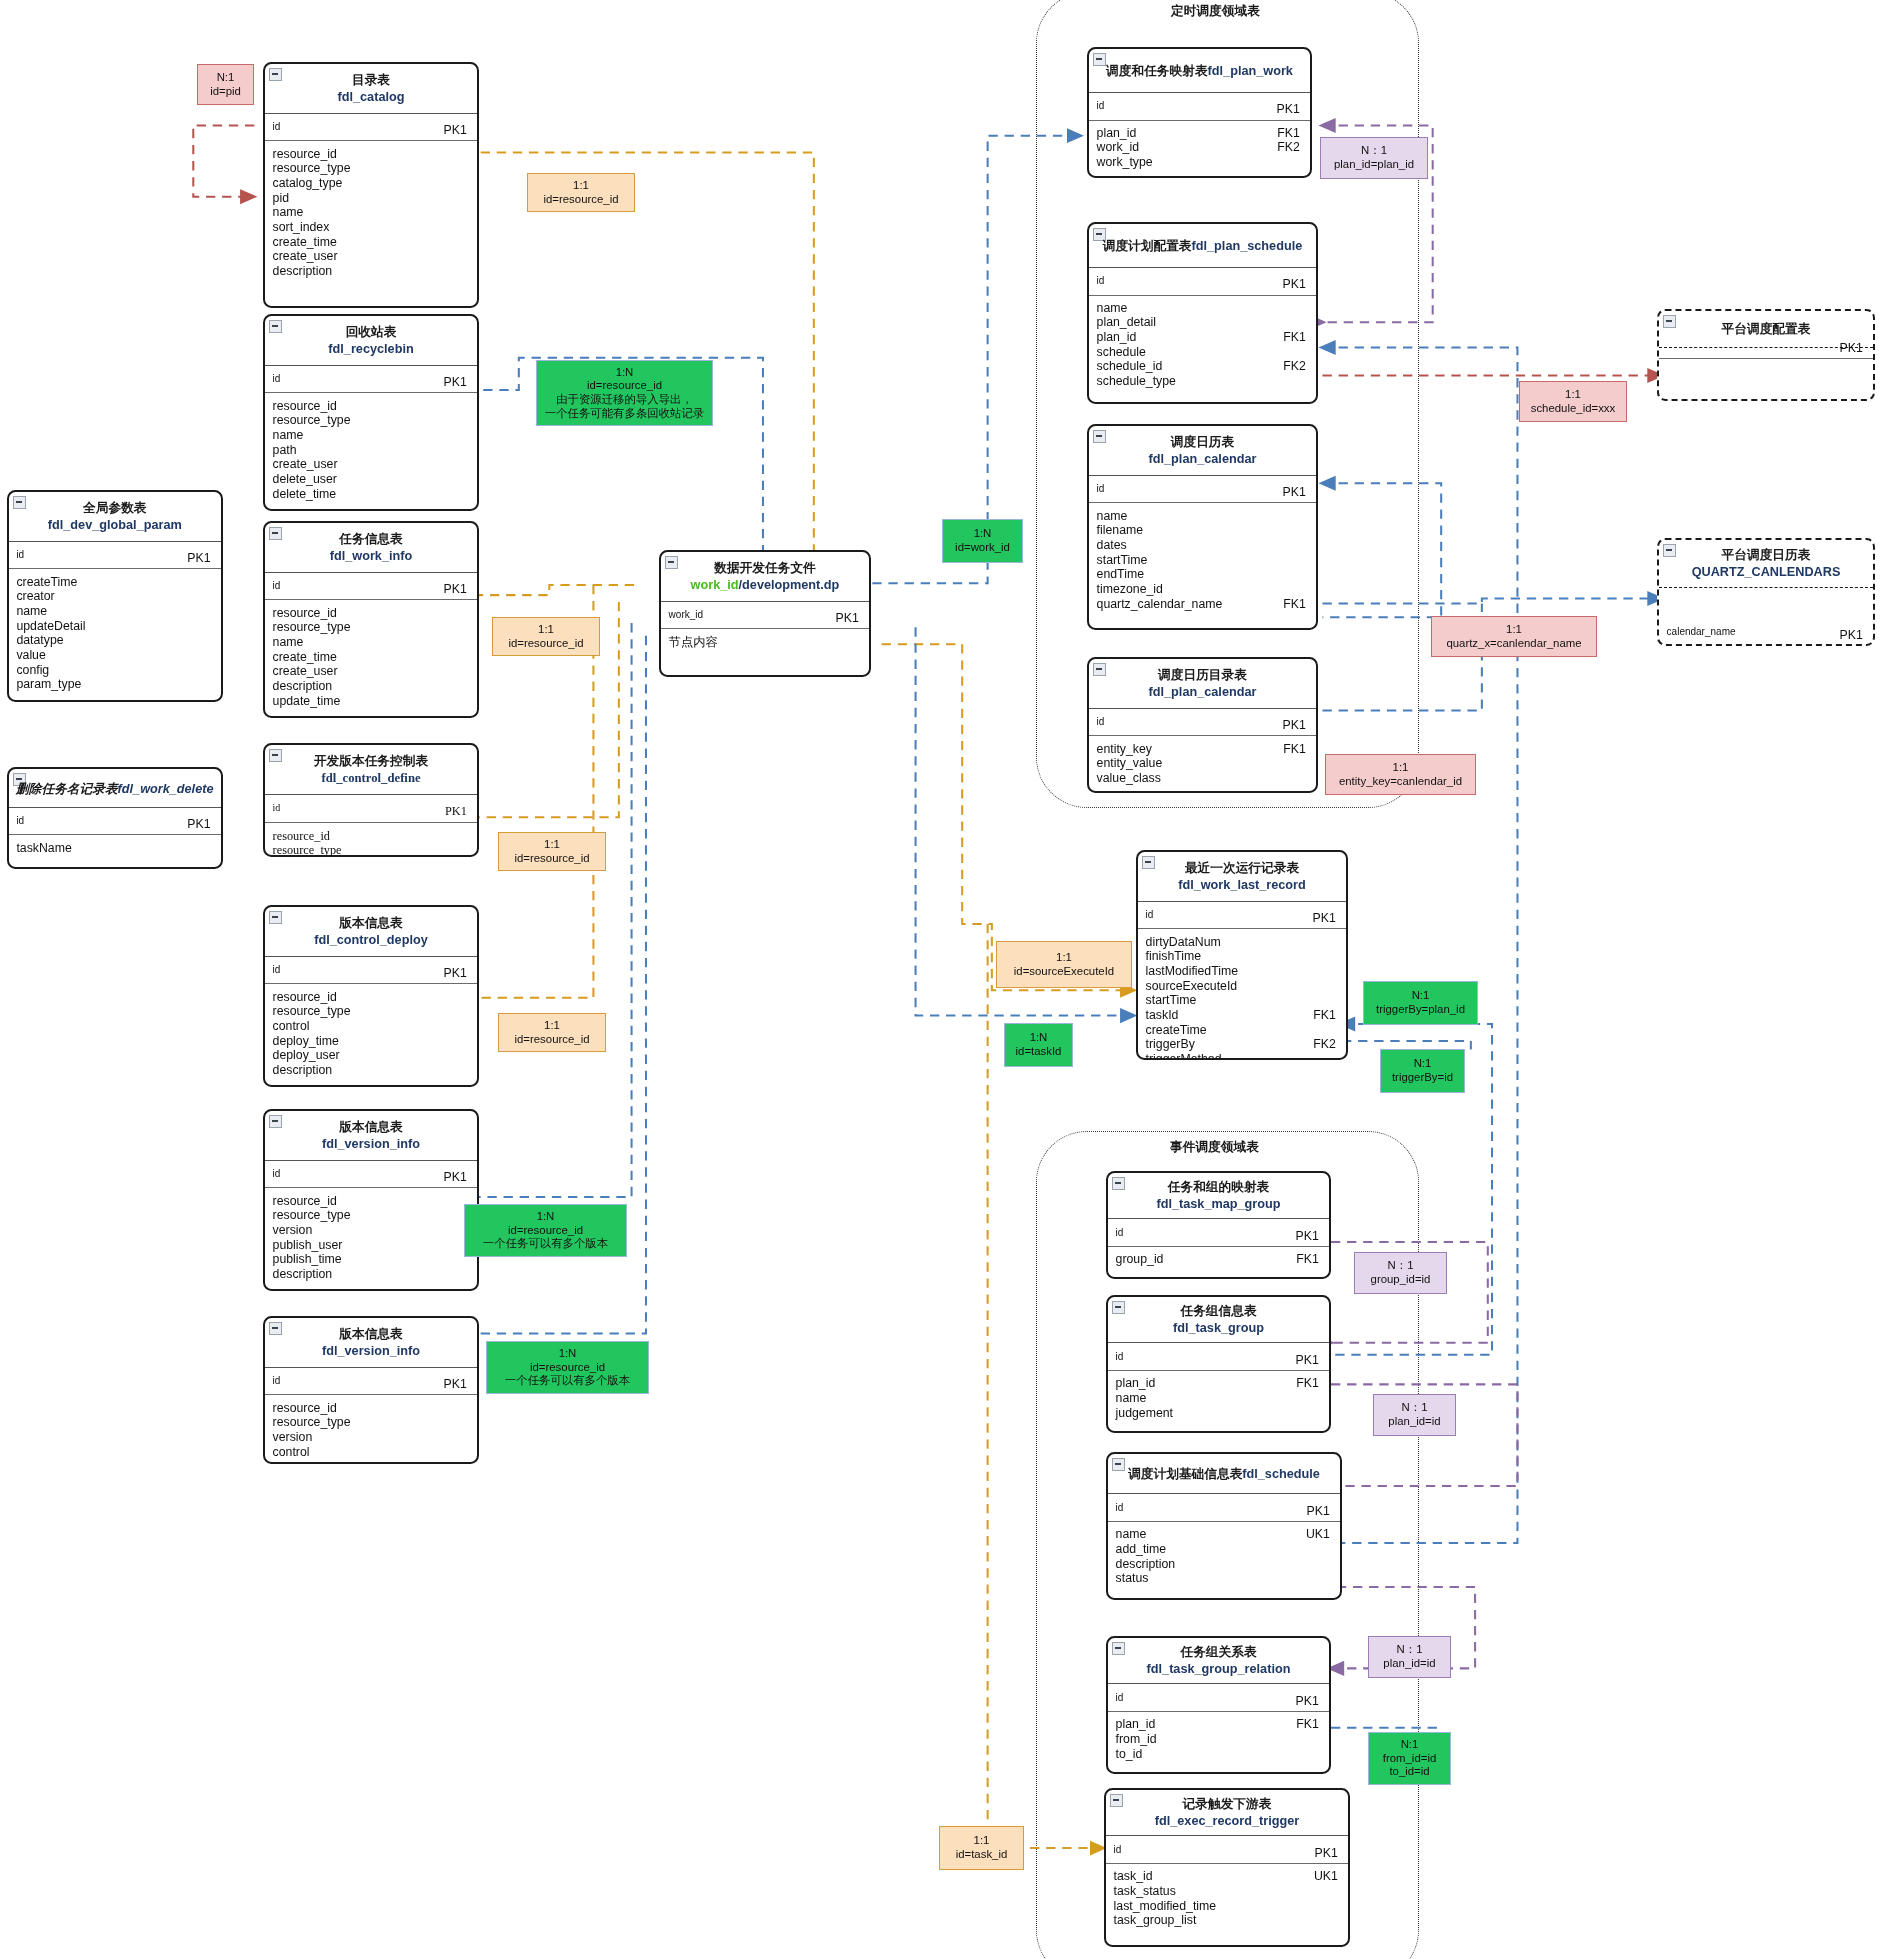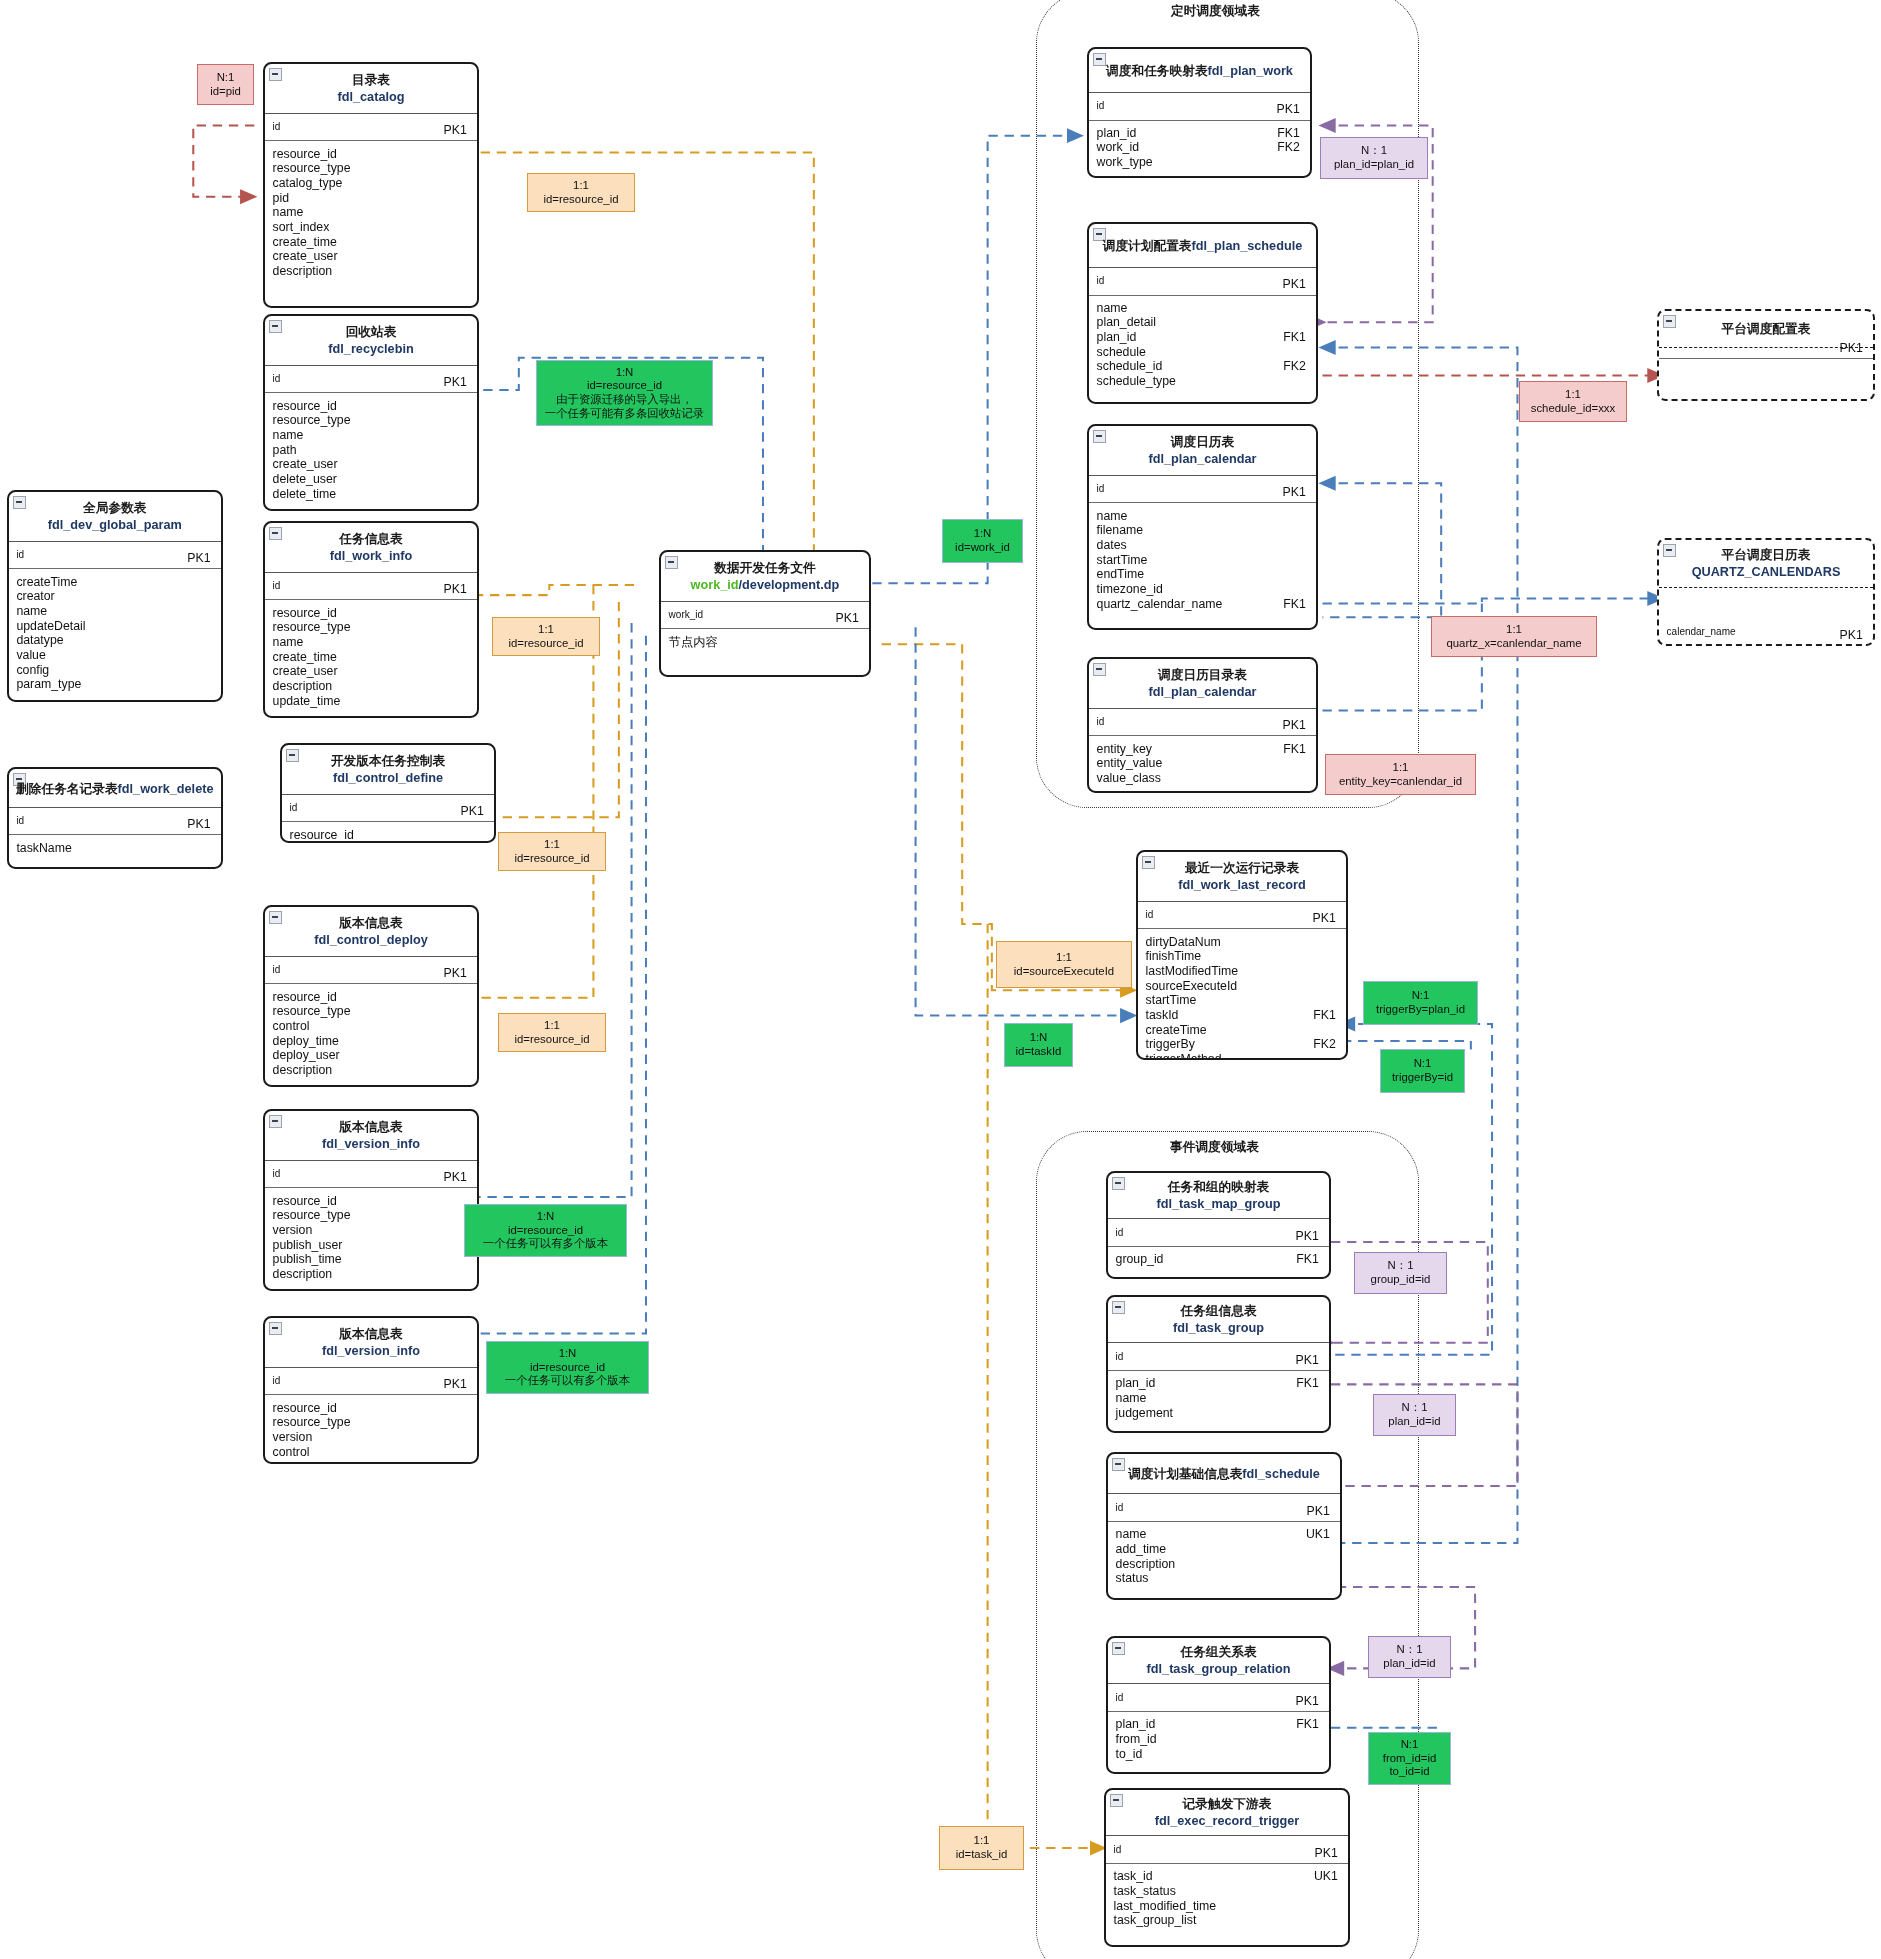--- a/index.html
+++ b/index.html
@@ -216,33 +216,33 @@
       <div class="row">name</div>
       <div class="row">create_time</div>
       <div class="row">create_user</div>
       <div class="row">description</div>
       <div class="row">update_time</div>
     </div>
   </div>
 
   <div class="ent" style="left:6.8px;top:767px;width:216px;height:102px;">
     <div class="minus"></div>
-    <div class="hdr one-line" style="padding:12px 3.4px 8.5px 3.4px;">
+    <div class="hdr one-line" style="padding:12px 3.4px 8.5px 3.4px;font-style:italic;">
       <span class="cn">删除任务名记录表</span><span class="en">fdl_work_delete</span>
     </div>
     <div class="pkrow">
       <span class="nm">id</span>
       <span class="kk">PK1</span>
     </div>
     <div class="attrs">
       <div class="row">taskName</div>
     </div>
   </div>
 
-  <div class="ent" style="left:280px;top:743px;width:216px;height:100px;">
+  <div class="ent" style="left:263px;top:743px;width:216px;height:114px;font-family:Liberation Serif, serif;">
     <div class="minus"></div>
     <div class="hdr">
       <span class="cn">开发版本任务控制表</span><br>
       <span class="en">fdl_control_define</span>
     </div>
     <div class="pkrow">
       <span class="nm">id</span>
       <span class="kk">PK1</span>
     </div>
     <div class="attrs">

